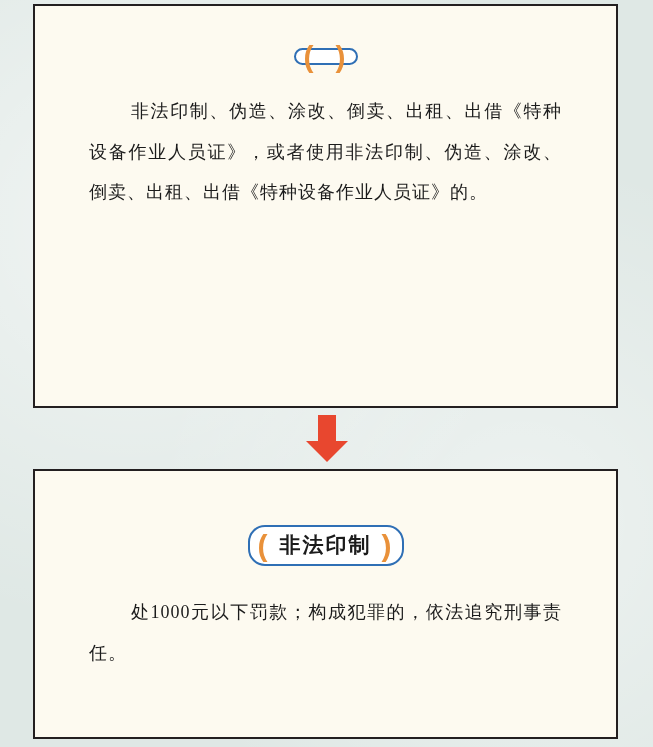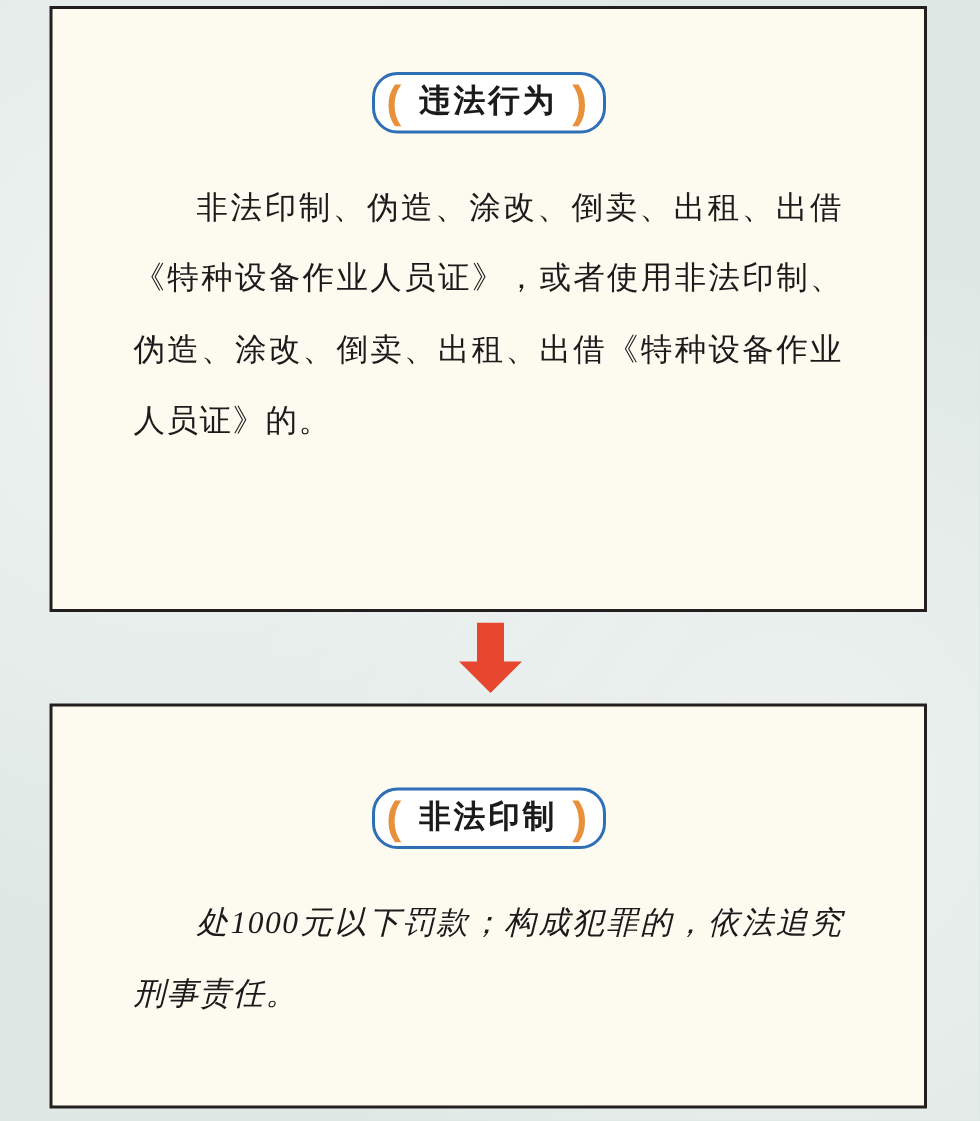--- a/index.html
+++ b/index.html
@@ -69,56 +69,54 @@
     font-family: "Liberation Sans", "DejaVu Sans", sans-serif;
     font-weight: bold;
     font-size: 30px;
     line-height: 1;
   }
   .badge .paren.left { left: 8px; }
   .badge .paren.right { right: 8px; }
 
   .body-text {
     font-family: "Liberation Serif", "DejaVu Serif", serif;
-    font-size: 21px;
+    font-size: 18px;
     color: #1b1b1b;
     line-height: 2.25;
     text-align: justify;
     text-justify: inter-character;
     letter-spacing: 1px;
   }
   #card-violation .body-text {
     margin: 26px 54px 0 54px;
     text-indent: 42px;
   }
   #card-liability .body-text {
     margin: 26px 54px 0 54px;
     text-indent: 42px;
-    font-style: italic;
   }
 
   .arrow {
     position: absolute;
     left: 50%;
     transform: translateX(-50%);
     top: 415px;
     width: 46px;
     height: 48px;
   }
 </style>
 </head>
 <body>
 
 <div class="page">
 
   <div class="card" id="card-violation">
     <div class="badge-wrap">
       <div class="badge">
         <span class="paren left">(</span>
-        <span>违法行为</span>
         <span class="paren right">)</span>
       </div>
     </div>
     <div class="body-text">非法印制、伪造、涂改、倒卖、出租、出借《特种设备作业人员证》，或者使用非法印制、伪造、涂改、倒卖、出租、出借《特种设备作业人员证》的。</div>
   </div>
 
   <svg class="arrow" viewBox="0 0 46 48">
     <polygon points="14,0 32,0 32,26 44,26 23,47 2,26 14,26" fill="#e8472f"></polygon>
   </svg>
 

